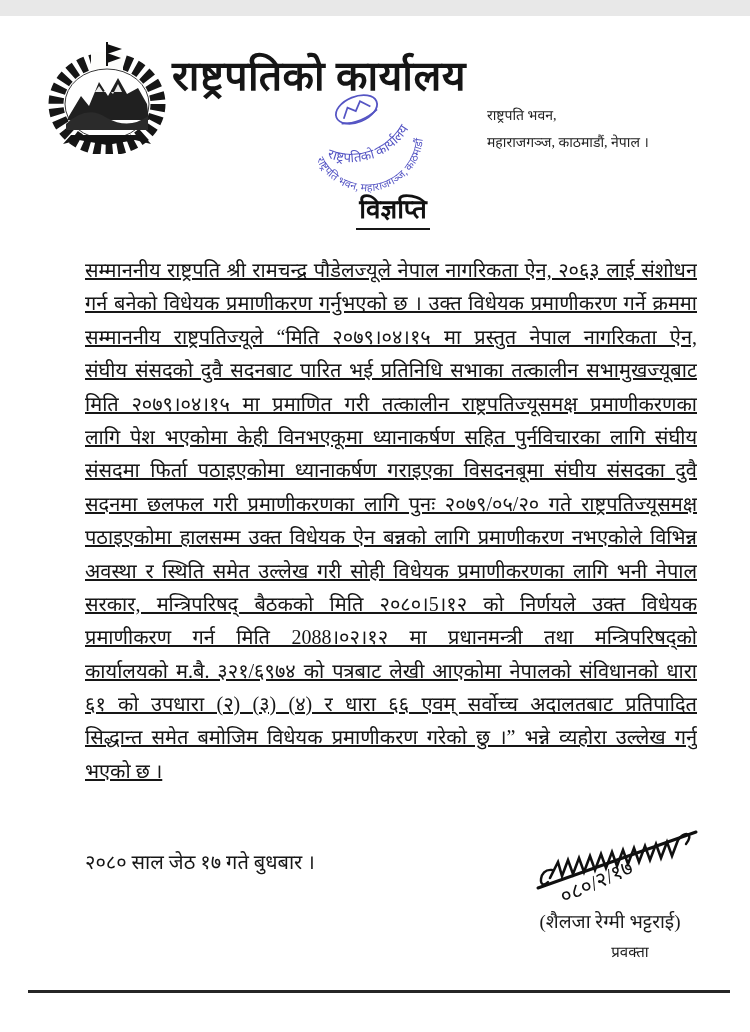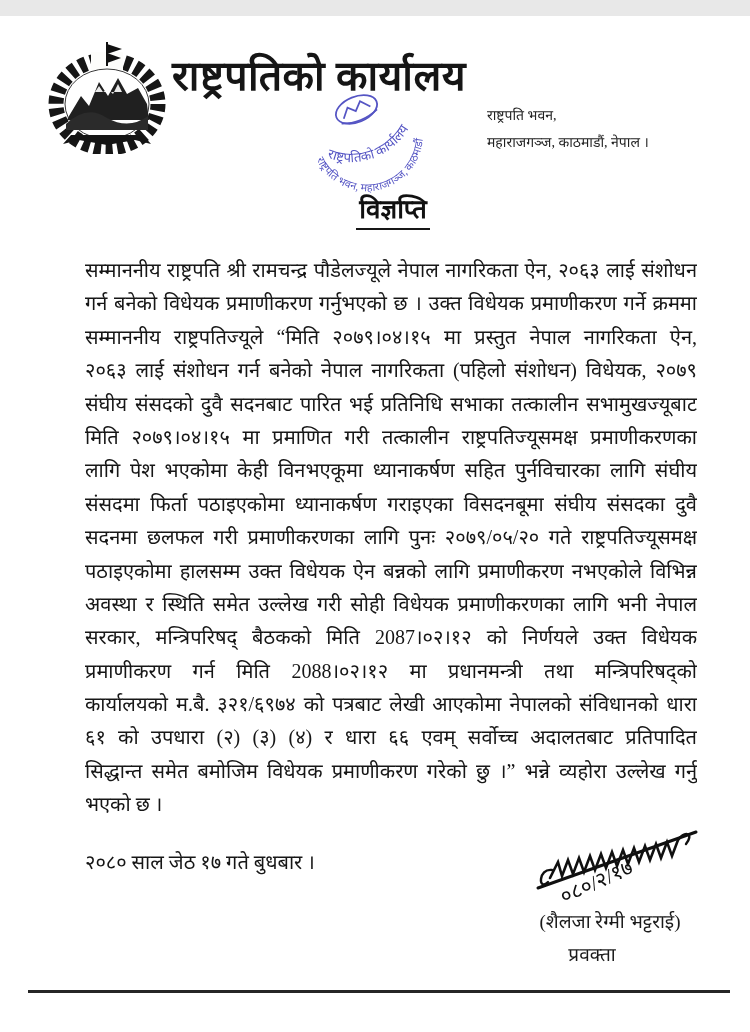--- a/index.html
+++ b/index.html
@@ -26,39 +26,39 @@
   }
   
   .notice-title-wrap{position:absolute;left:0;top:174px;width:750px;text-align:center;padding-left:18px;}
   .notice-title{
     display:inline-block;font-size:26px;font-weight:bold;
     border-bottom:2.5px solid #161616;padding:0 3px 2px 3px;color:#111;
   }
   
   .body-text{
     position:absolute;left:85px;top:238px;width:612px;
-    font-size:20px;color:#161616;
+    font-size:20px;color:#161616;text-decoration:underline;
   }
   .body-text .line{
     height:33.4px;line-height:33.4px;white-space:nowrap;
     text-align:justify;text-align-last:justify;overflow:hidden;
   }
   .body-text .line:last-child{text-align-last:left;}
   .date-line{
     position:absolute;left:85px;top:832px;font-size:20px;color:#161616;
   }
   
   .sig-scribble{position:absolute;left:536px;top:806px;width:172px;height:84px;}
   .sig-name{
     position:absolute;left:492px;top:892px;width:236px;
     text-align:center;font-size:19px;color:#1a1a1a;
   }
   .sig-designation{
-    position:absolute;left:482px;top:925px;width:220px;
-    text-align:center;font-size:19px;color:#1a1a1a;
+    position:absolute;left:520px;top:925px;width:220px;
+    text-align:center;font-size:15px;color:#1a1a1a;
   }
   
   .footer-rule{
     position:absolute;left:28px;right:20px;top:974px;
     border-top:3px solid #262626;height:0;
   }
   .footer-text{
     position:absolute;left:46px;top:987px;width:660px;
     font-size:14.5px;color:#1e1e1e;white-space:nowrap;
   }
@@ -116,29 +116,28 @@
   </div>
 
   <div class="notice-title-wrap">
     <span class="notice-title">विज्ञप्ति</span>
   </div>
 
   <div class="body-text">
       <div class="line">सम्माननीय राष्ट्रपति श्री रामचन्द्र पौडेलज्यूले नेपाल नागरिकता ऐन, २०६३ लाई संशोधन</div>
       <div class="line">गर्न बनेको विधेयक प्रमाणीकरण गर्नुभएको छ । उक्त विधेयक प्रमाणीकरण गर्ने क्रममा</div>
       <div class="line">सम्माननीय राष्ट्रपतिज्यूले “मिति २०७९।०४।१५ मा प्रस्तुत नेपाल नागरिकता ऐन,</div>
-      <div class="line">२०६३ लाई संशोधन गर्न बनेको नेपाल नागरिकता (पहिलो संशोधन) विधेयक, २०७९</div>
       <div class="line">संघीय संसदको दुवै सदनबाट पारित भई प्रतिनिधि सभाका तत्कालीन सभामुखज्यूबाट</div>
       <div class="line">मिति २०७९।०४।१५ मा प्रमाणित गरी तत्कालीन राष्ट्रपतिज्यूसमक्ष प्रमाणीकरणका</div>
       <div class="line">लागि पेश भएकोमा केही विनभएकूमा ध्यानाकर्षण सहित पुर्नविचारका लागि संघीय</div>
       <div class="line">संसदमा फिर्ता पठाइएकोमा ध्यानाकर्षण गराइएका विसदनबूमा संघीय संसदका दुवै</div>
       <div class="line">सदनमा छलफल गरी प्रमाणीकरणका लागि पुनः २०७९/०५/२० गते राष्ट्रपतिज्यूसमक्ष</div>
       <div class="line">पठाइएकोमा हालसम्म उक्त विधेयक ऐन बन्नको लागि प्रमाणीकरण नभएकोले विभिन्न</div>
       <div class="line">अवस्था र स्थिति समेत उल्लेख गरी सोही विधेयक प्रमाणीकरणका लागि भनी नेपाल</div>
-      <div class="line">सरकार, मन्त्रिपरिषद् बैठकको मिति 2087।०२।१२ को निर्णयले उक्त विधेयक</div>
+      <div class="line">सरकार, मन्त्रिपरिषद् बैठकको मिति २०८०।5।१२ को निर्णयले उक्त विधेयक</div>
       <div class="line">प्रमाणीकरण गर्न मिति 2088।०२।१२ मा प्रधानमन्त्री तथा मन्त्रिपरिषद्को</div>
       <div class="line">कार्यालयको म.बै. ३२१/६९७४ को पत्रबाट लेखी आएकोमा नेपालको संविधानको धारा</div>
       <div class="line">६१ को उपधारा (२) (३) (४) र धारा ६६ एवम् सर्वोच्च अदालतबाट प्रतिपादित</div>
       <div class="line">सिद्धान्त समेत बमोजिम विधेयक प्रमाणीकरण गरेको छु ।” भन्ने व्यहोरा उल्लेख गर्नु</div>
       <div class="line">भएको छ ।</div>
     </div>
 
   <div class="date-line">२०८० साल जेठ १७ गते बुधबार ।</div>
 
   <svg class="sig-scribble" viewBox="0 0 172 84">

